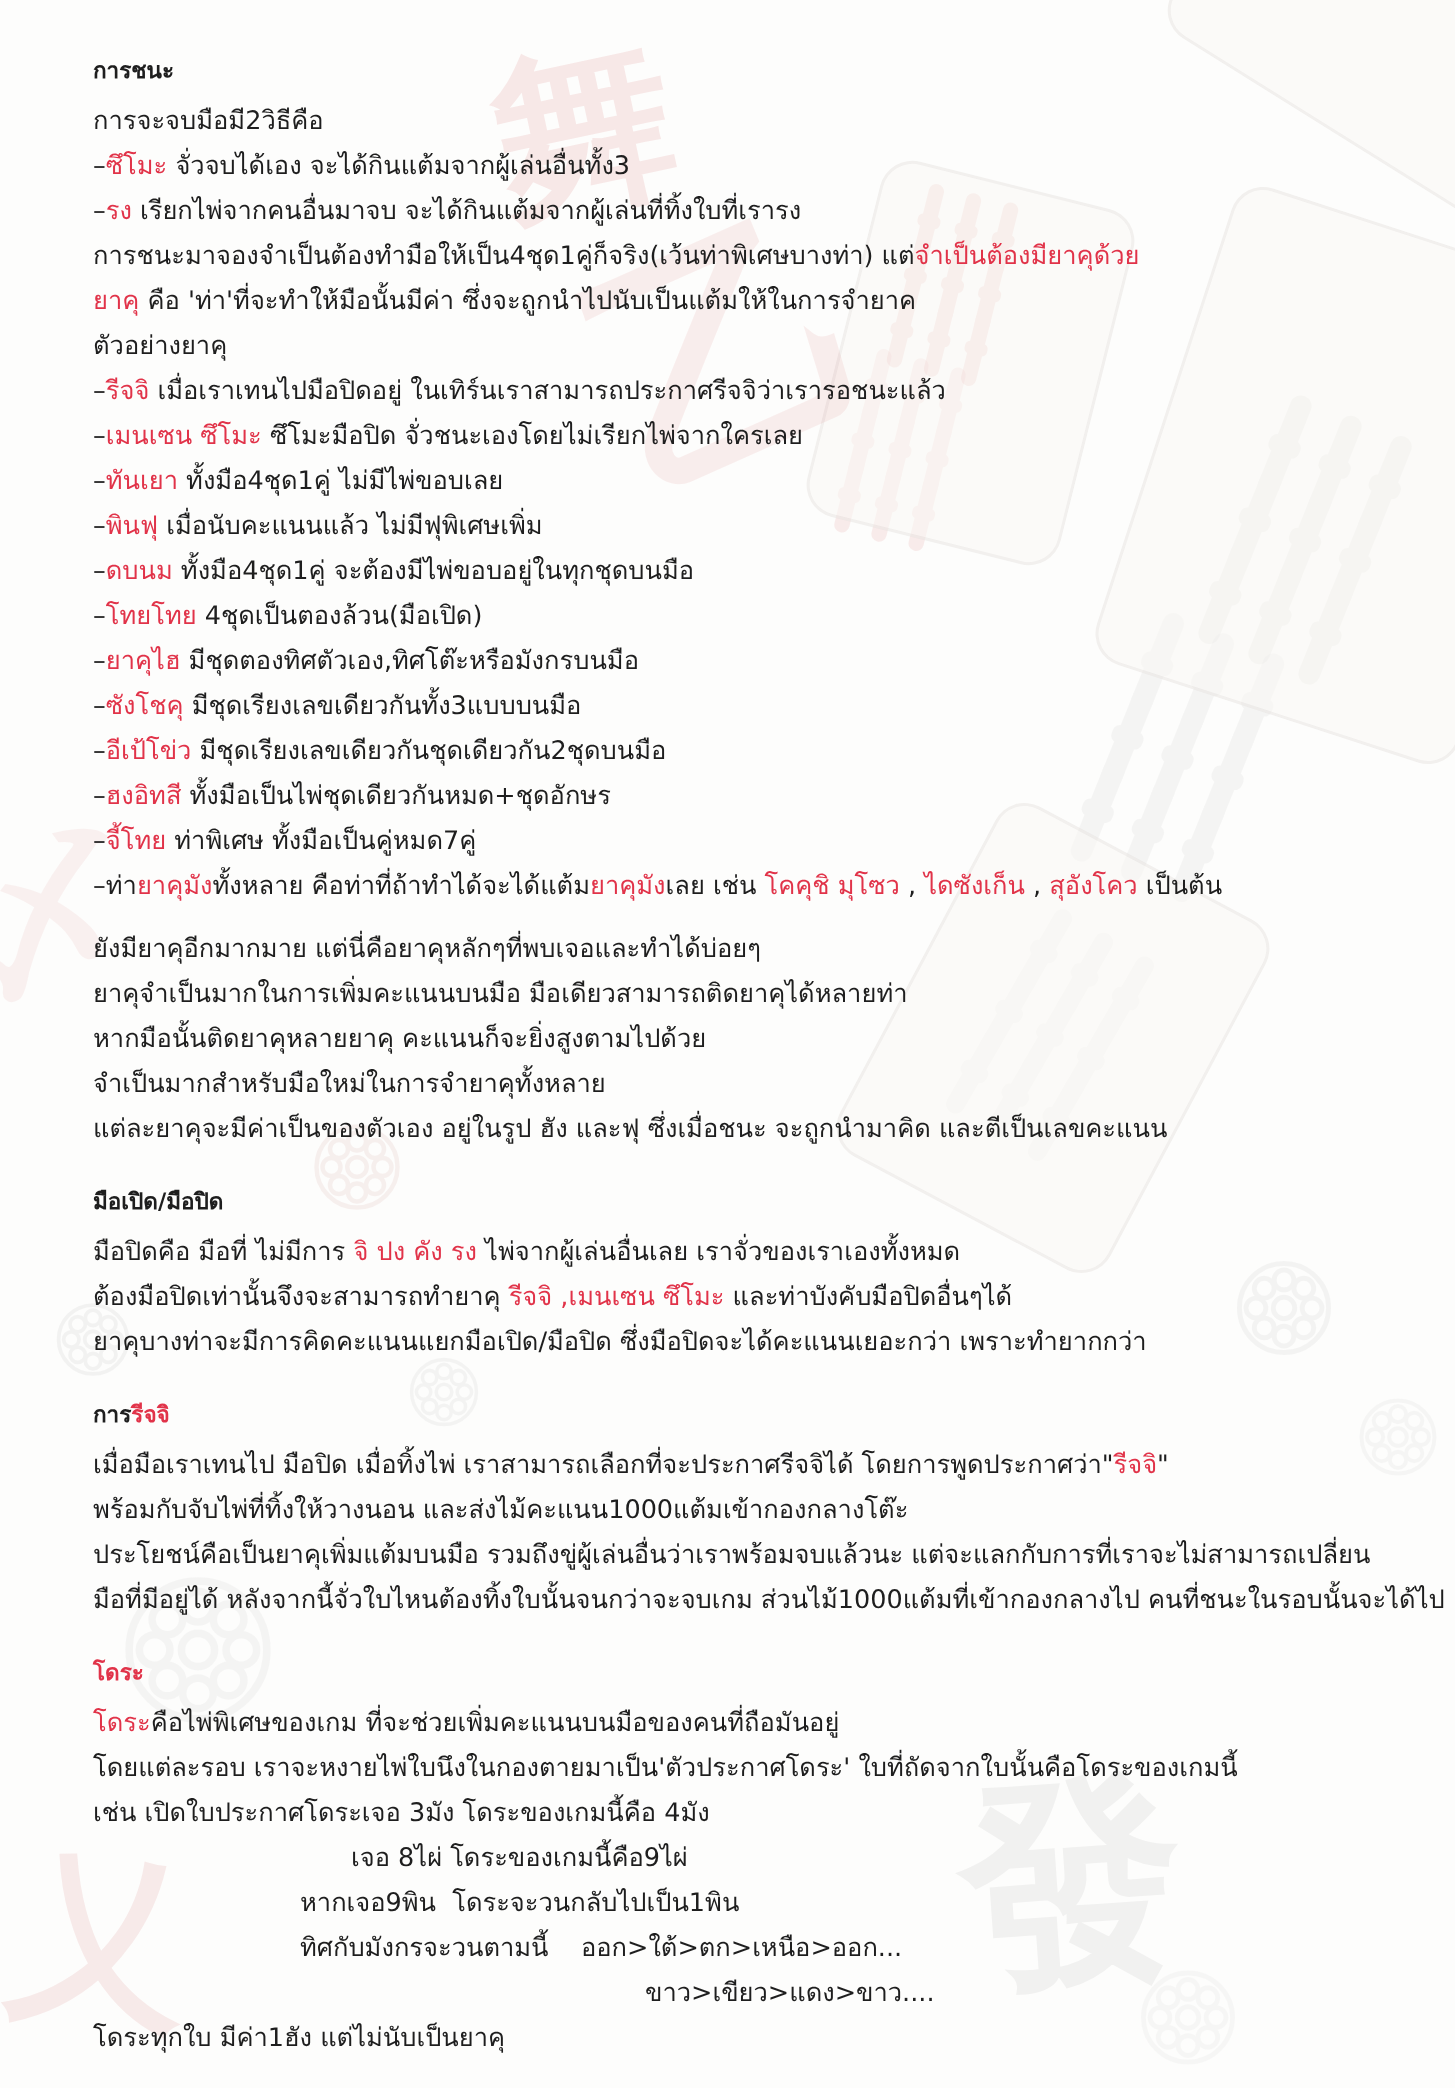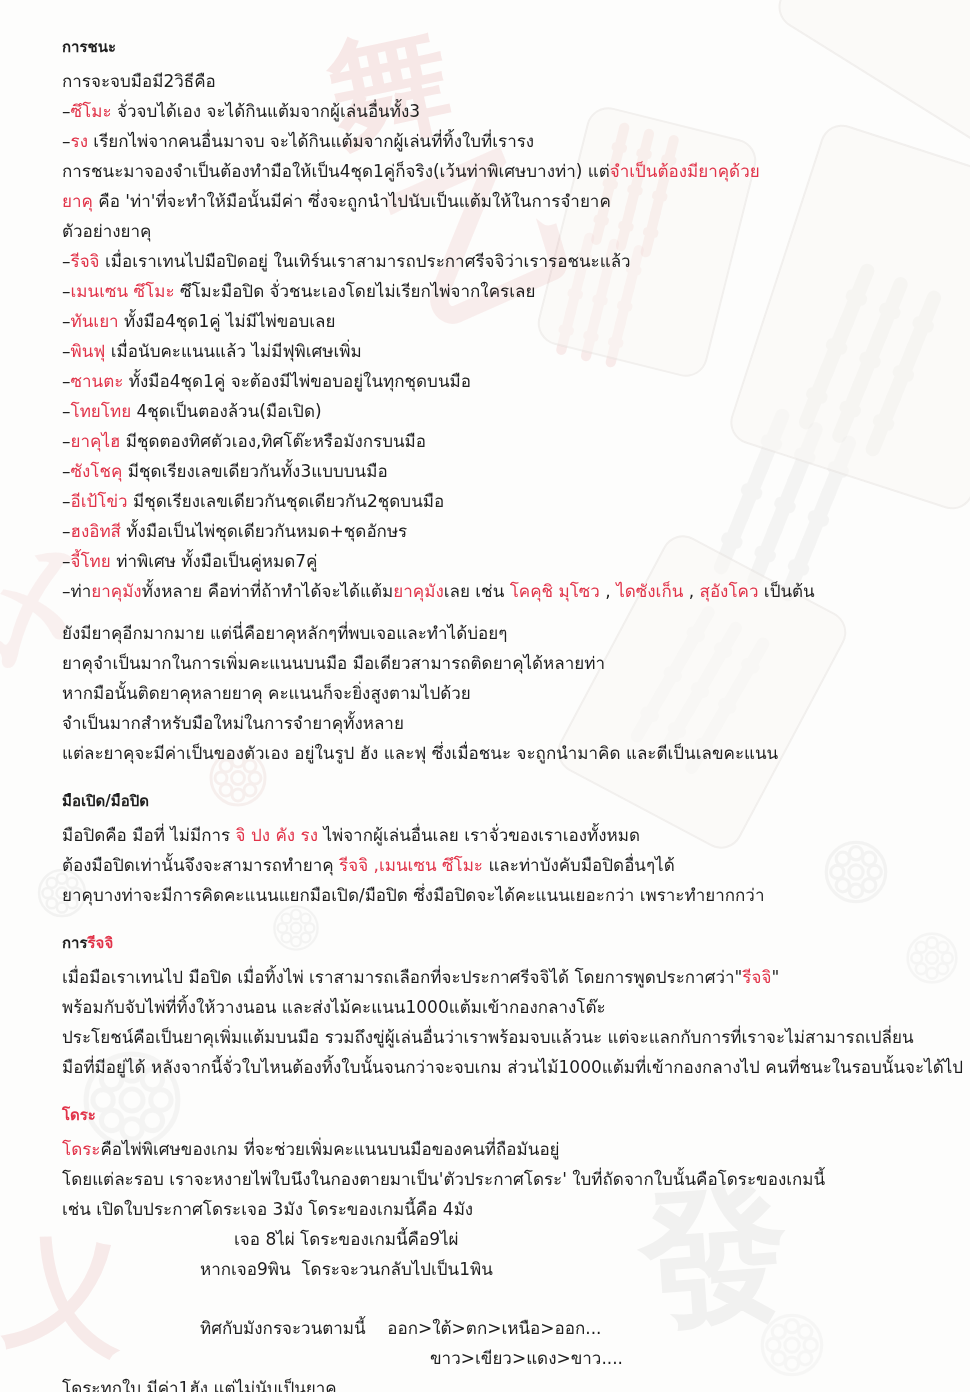--- a/index.html
+++ b/index.html
@@ -107,21 +107,21 @@
       <div class="line"><span>การจะจบมือมี2วิธีคือ</span></div>
       <div class="line"><span>–</span><span class="red">ซึโมะ</span><span> จั่วจบได้เอง จะได้กินแต้มจากผู้เล่นอื่นทั้ง3</span></div>
       <div class="line"><span>–</span><span class="red">รง</span><span> เรียกไพ่จากคนอื่นมาจบ จะได้กินแต้มจากผู้เล่นที่ทิ้งใบที่เรารง</span></div>
       <div class="line"><span>การชนะมาจองจำเป็นต้องทำมือให้เป็น4ชุด1คู่ก็จริง(เว้นท่าพิเศษบางท่า) แต่</span><span class="red">จำเป็นต้องมียาคุด้วย</span></div>
       <div class="line"><span class="red">ยาคุ</span><span> คือ 'ท่า'ที่จะทำให้มือนั้นมีค่า ซึ่งจะถูกนำไปนับเป็นแต้มให้ในการจำยาค</span></div>
       <div class="line"><span>ตัวอย่างยาคุ</span></div>
       <div class="line"><span>–</span><span class="red">รีจจิ</span><span> เมื่อเราเทนไปมือปิดอยู่ ในเทิร์นเราสามารถประกาศรีจจิว่าเรารอชนะแล้ว</span></div>
       <div class="line"><span>–</span><span class="red">เมนเซน ซึโมะ</span><span> ซึโมะมือปิด จั่วชนะเองโดยไม่เรียกไพ่จากใครเลย</span></div>
       <div class="line"><span>–</span><span class="red">ทันเยา</span><span> ทั้งมือ4ชุด1คู่ ไม่มีไพ่ขอบเลย</span></div>
       <div class="line"><span>–</span><span class="red">พินฟุ</span><span> เมื่อนับคะแนนแล้ว ไม่มีฟุพิเศษเพิ่ม</span></div>
-      <div class="line"><span>–</span><span class="red">ซานตะ</span><span> ทั้งมือ4ชุด1คู่ จะต้องมีไพ่ขอบอยู่ในทุกชุดบนมือ</span></div>
+      <div class="line"><span>–</span><span class="red">ดบนม</span><span> ทั้งมือ4ชุด1คู่ จะต้องมีไพ่ขอบอยู่ในทุกชุดบนมือ</span></div>
       <div class="line"><span>–</span><span class="red">โทยโทย</span><span> 4ชุดเป็นตองล้วน(มือเปิด)</span></div>
       <div class="line"><span>–</span><span class="red">ยาคุไฮ</span><span> มีชุดตองทิศตัวเอง,ทิศโต๊ะหรือมังกรบนมือ</span></div>
       <div class="line"><span>–</span><span class="red">ซังโชคุ</span><span> มีชุดเรียงเลขเดียวกันทั้ง3แบบบนมือ</span></div>
       <div class="line"><span>–</span><span class="red">อีเป้โข่ว</span><span> มีชุดเรียงเลขเดียวกันชุดเดียวกัน2ชุดบนมือ</span></div>
       <div class="line"><span>–</span><span class="red">ฮงอิทสี</span><span> ทั้งมือเป็นไพ่ชุดเดียวกันหมด+ชุดอักษร</span></div>
       <div class="line"><span>–</span><span class="red">จี้โทย</span><span> ท่าพิเศษ ทั้งมือเป็นคู่หมด7คู่</span></div>
       <div class="line"><span>–ท่า</span><span class="red">ยาคุมัง</span><span>ทั้งหลาย คือท่าที่ถ้าทำได้จะได้แต้ม</span><span class="red">ยาคุมัง</span><span>เลย เช่น </span><span class="red">โคคุชิ มุโซว</span><span> , </span><span class="red">ไดซังเก็น</span><span> , </span><span class="red">สุอังโคว</span><span> เป็นต้น</span></div>
       <div class="gap" style="height: 12px;"></div>
       <div class="line"><span>ยังมียาคุอีกมากมาย แต่นี่คือยาคุหลักๆที่พบเจอและทำได้บ่อยๆ</span></div>
       <div class="line"><span>ยาคุจำเป็นมากในการเพิ่มคะแนนบนมือ มือเดียวสามารถติดยาคุได้หลายท่า</span></div>
@@ -136,18 +136,18 @@
       <div class="line"><span>เมื่อมือเราเทนไป มือปิด เมื่อทิ้งไพ่ เราสามารถเลือกที่จะประกาศรีจจิได้ โดยการพูดประกาศว่า"</span><span class="red">รีจจิ</span><span>"</span></div>
       <div class="line"><span>พร้อมกับจับไพ่ที่ทิ้งให้วางนอน และส่งไม้คะแนน1000แต้มเข้ากองกลางโต๊ะ</span></div>
       <div class="line"><span>ประโยชน์คือเป็นยาคุเพิ่มแต้มบนมือ รวมถึงขู่ผู้เล่นอื่นว่าเราพร้อมจบแล้วนะ แต่จะแลกกับการที่เราจะไม่สามารถเปลี่ยน</span></div>
       <div class="line"><span>มือที่มีอยู่ได้ หลังจากนี้จั่วใบไหนต้องทิ้งใบนั้นจนกว่าจะจบเกม ส่วนไม้1000แต้มที่เข้ากองกลางไป คนที่ชนะในรอบนั้นจะได้ไป</span></div>
       <div class="heading"><span class="red">โดระ</span></div>
       <div class="line"><span class="red">โดระ</span><span>คือไพ่พิเศษของเกม ที่จะช่วยเพิ่มคะแนนบนมือของคนที่ถือมันอยู่</span></div>
       <div class="line"><span>โดยแต่ละรอบ เราจะหงายไพ่ใบนึงในกองตายมาเป็น'ตัวประกาศโดระ' ใบที่ถัดจากใบนั้นคือโดระของเกมนี้</span></div>
       <div class="line"><span>เช่น เปิดใบประกาศโดระเจอ 3มัง โดระของเกมนี้คือ 4มัง</span></div>
       <div class="line" style="padding-left: 172px;"><span>เจอ 8ไผ่ โดระของเกมนี้คือ9ไผ่</span></div>
       <div class="line" style="padding-left: 138px;"><span>หากเจอ9พิน  โดระจะวนกลับไปเป็น1พิน</span></div>
-      <div class="line" style="padding-left: 138px; margin-top: 29px;"><span>ทิศกับมังกรจะวนตามนี้    ออก&gt;ใต้&gt;ตก&gt;เหนือ&gt;ออก...</span></div>
+      <div class="line" style="padding-left: 138px;"><span>ทิศกับมังกรจะวนตามนี้    ออก&gt;ใต้&gt;ตก&gt;เหนือ&gt;ออก...</span></div>
       <div class="line" style="padding-left: 368px;"><span>ขาว&gt;เขียว&gt;แดง&gt;ขาว....</span></div>
       <div class="line"><span>โดระทุกใบ มีค่า1ฮัง แต่ไม่นับเป็นยาคุ</span></div>
     </div>
 
 </div>
 
 </body></html>

